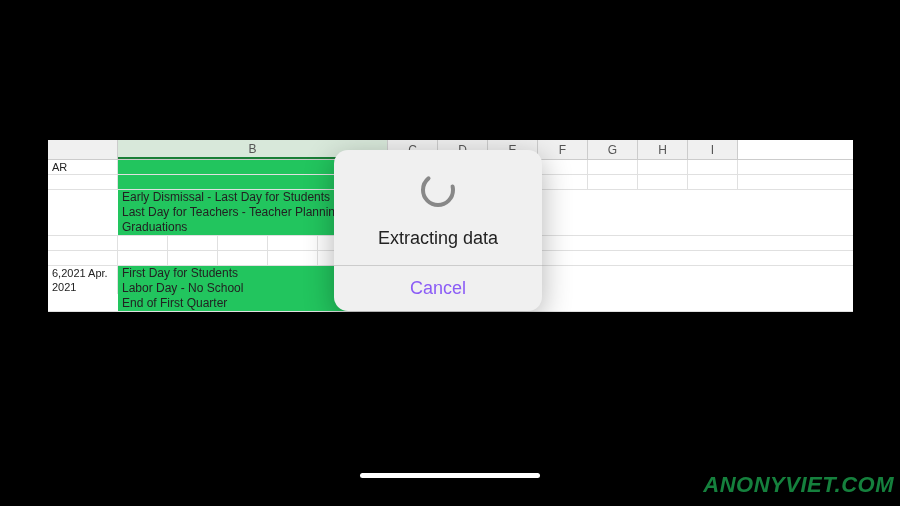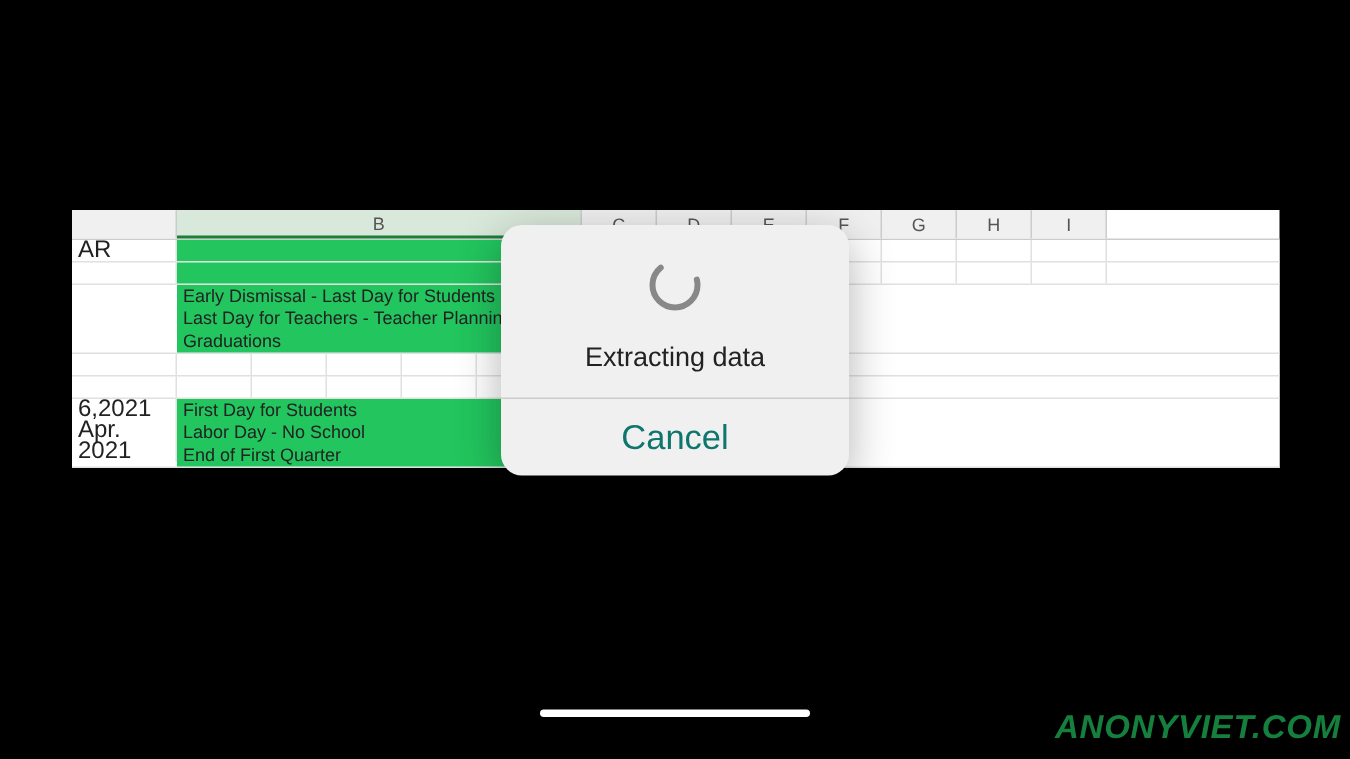--- a/index.html
+++ b/index.html
@@ -52,28 +52,28 @@
     }
     .row.tall { height: auto; min-height: 45px; align-items: flex-start; }
     .cell {
       border-right: 1px solid #e0e0e0;
       padding: 0 4px;
       overflow: hidden;
       white-space: nowrap;
       font-size: 12px;
       line-height: 15px;
     }
-    .cell.col-a { white-space: normal; line-height: 14px; font-size: 16px; }
+    .cell.col-a { white-space: normal; line-height: 14px; font-size: 11px; }
     .cell.col-b { white-space: normal; line-height: 15px; }
     .cell.sel-col { background: #22c55e; }
     .modal-overlay {
       position: absolute;
       left: 334px;
       top: 150px;
-      width: 232px;
+      width: 208px;
       background: #f0f0f0;
       border-radius: 14px;
       box-shadow: 0 8px 30px rgba(0,0,0,0.3);
       overflow: hidden;
     }
     .modal-body {
       padding: 20px 16px 16px;
       text-align: center;
     }
     .spinner {
@@ -90,22 +90,22 @@
       color: #222;
       font-weight: 400;
     }
     .modal-divider {
       height: 1px;
       background: #ccc;
     }
     .modal-cancel {
       text-align: center;
       padding: 12px 0;
-      font-size: 23px;
-      color: #0f766e;
+      font-size: 18px;
+      color: #8b5cf6;
       cursor: pointer;
     }
     .home-indicator {
       position: absolute;
       left: 50%;
       transform: translateX(-50%);
       bottom: 28px;
       width: 180px;
       height: 5px;
       background: #fff;

